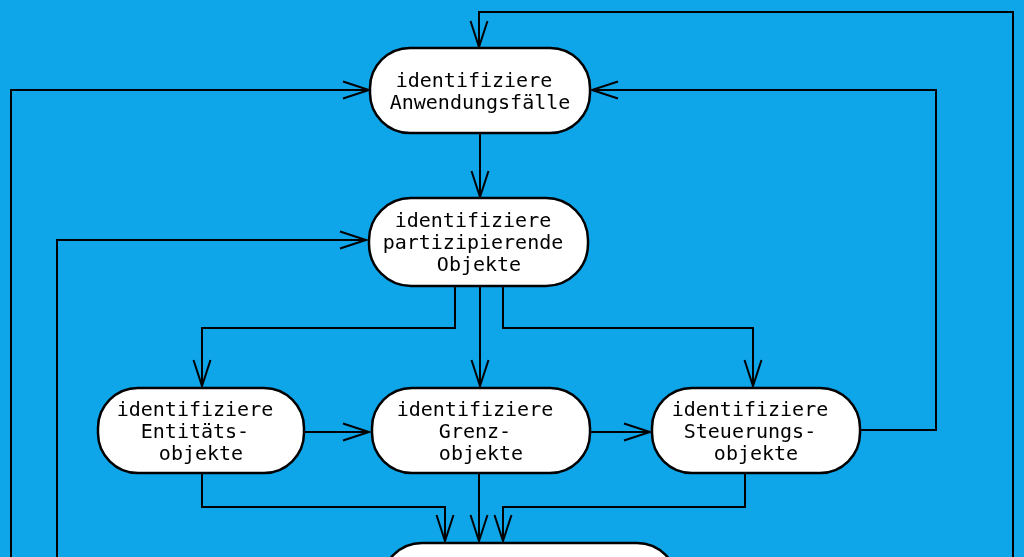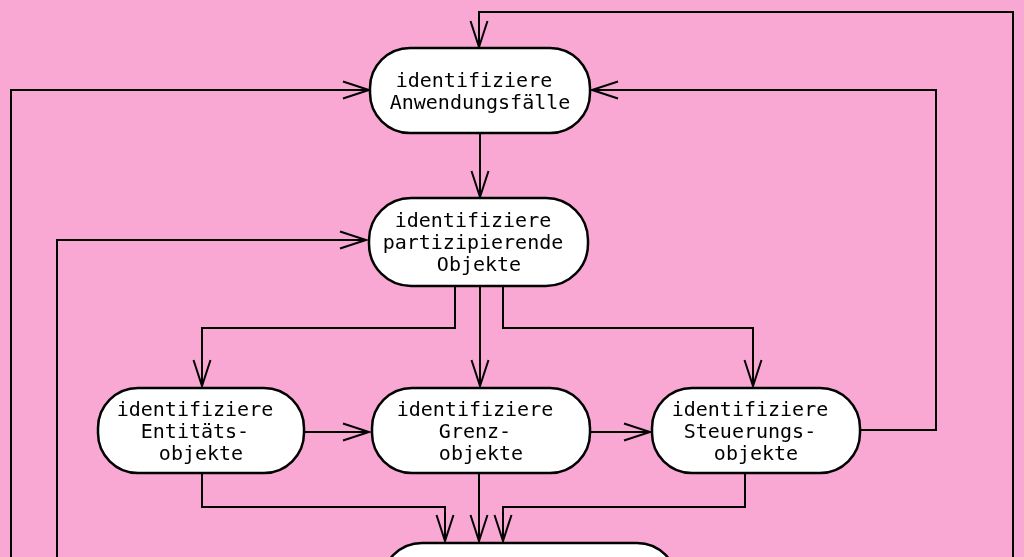--- a/index.html
+++ b/index.html
@@ -8,21 +8,21 @@
     background: #ffffff;
     width: 1024px;
     height: 557px;
     overflow: hidden;
     font-family: "DejaVu Sans Mono", monospace;
   }
   .stage {
     position: relative;
     width: 1024px;
     height: 557px;
-    background: #f9a8d4;
+    background: #0ea5e9;
   }
   svg { display: block; }
   .edge {
     fill: none;
     stroke: #000000;
     stroke-width: 2;
     stroke-linecap: butt;
     stroke-linejoin: miter;
   }
   .arrowhead {

